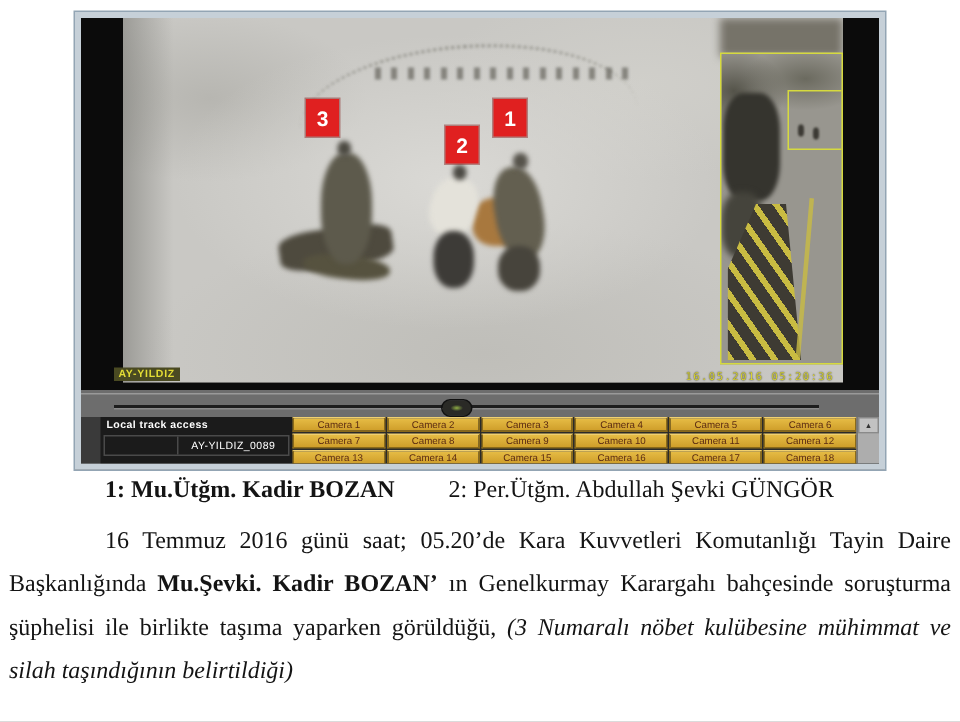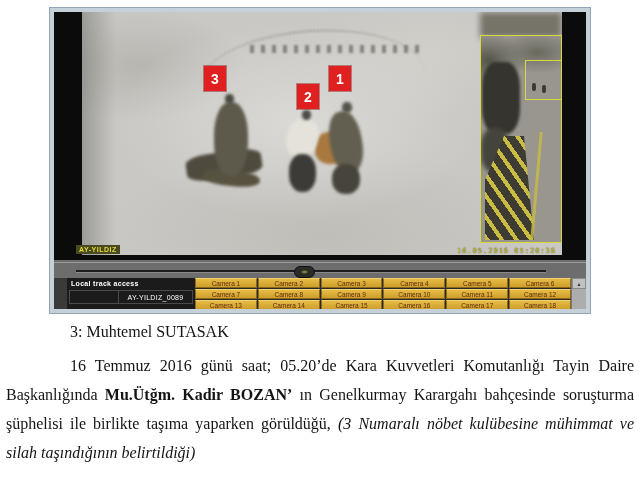--- a/index.html
+++ b/index.html
@@ -163,17 +163,19 @@
         <div class="cam-btn">Camera 17</div>
         <div class="cam-btn">Camera 18</div>
       </div>
     <div class="scrollbar">
       <div class="scroll-btn">▲</div>
     </div>
   </div>
 </div>
 
 <div class="caption">
-  <div class="cap-line2">3: Muhtemel SUTASAK</div>
+  <div class="cap-line1">
+    <span class="b">1: Mu.Ütğm. Kadir BOZAN</span><span>2: Per.Ütğm. Abdullah Şevki GÜNGÖR</span>
+  </div>
   <div class="cap-para">
-    <span>16 Temmuz 2016 günü saat; 05.20’de Kara Kuvvetleri Komutanlığı Tayin Daire Başkanlığında </span><span class="b">Mu.Ütğm. Kadir BOZAN’</span><span> ın  Genelkurmay Karargahı bahçesinde soruşturma şüphelisi ile birlikte   taşıma yaparken görüldüğü, </span><span class="i">(3 Numaralı nöbet kulübesine mühimmat ve silah taşındığının belirtildiği)</span>
+    <span>16 Temmuz 2016 günü saat; 05.20’de Kara Kuvvetleri Komutanlığı Tayin Daire Başkanlığında </span><span class="b">Mu.Şevki. Kadir BOZAN’</span><span> ın  Genelkurmay Karargahı bahçesinde soruşturma şüphelisi ile birlikte   taşıma yaparken görüldüğü, </span><span class="i">(3 Numaralı nöbet kulübesine mühimmat ve silah taşındığının belirtildiği)</span>
   </div>
 </div>
 
 </body></html>

